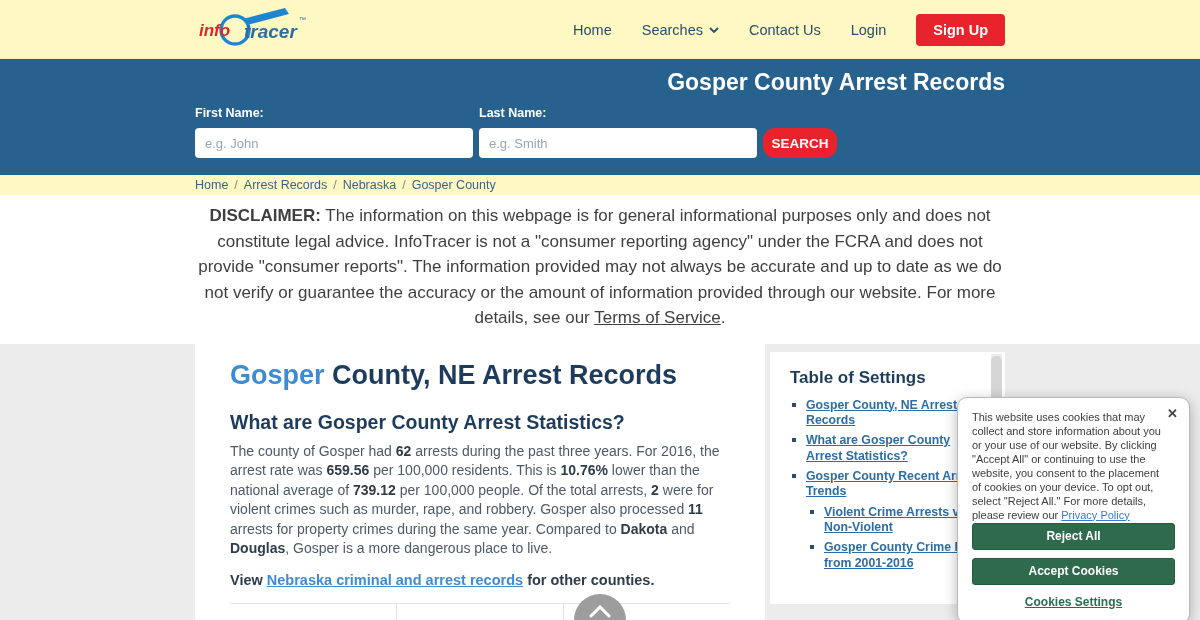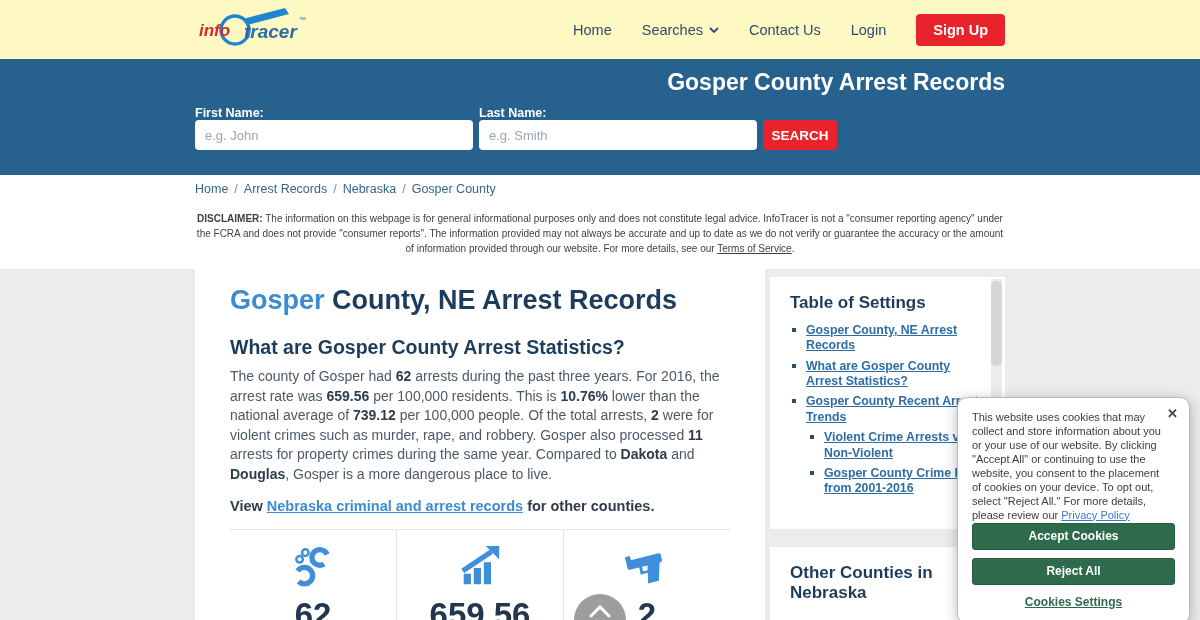--- a/index.html
+++ b/index.html
@@ -13,35 +13,35 @@
   .main-nav { display:flex; align-items:center; }
   .main-nav a { margin-left:30px; color:#2b4d6f; font-size:14.5px; font-weight:500; text-decoration:none; display:flex; align-items:center; gap:6px; }
   .main-nav a.signup { background:#e9232b; color:#fff; font-weight:bold; padding:8px 17px; border-radius:4px; }
 
   
   .hero { height:116px; background:#27618e; }
   .hero-inner { width:810px; margin:0 auto; padding-top:10px; }
   .hero-title { color:#fff; font-size:23px; font-weight:bold; text-align:right; margin-bottom:10px; }
   .search-form { display:flex; align-items:flex-end; gap:6px; }
   .field { display:flex; flex-direction:column; }
-  .field label { color:#fff; font-size:12.5px; font-weight:bold; margin-bottom:0; }
+  .field label { color:#fff; font-size:12.5px; font-weight:bold; margin-bottom:8px; }
   .field input { width:278px; height:30px; border:none; border-radius:4px; padding:4px 10px; font-size:13px; font-family:inherit; color:#333; }
   .field input::placeholder { color:#9aa5b0; }
   .select-box { width:235px; height:30px; background:#fff; border-radius:4px; padding:0 9px; display:flex; align-items:center; justify-content:space-between; font-size:13px; color:#333; cursor:pointer; }
-  .search-btn { height:30px; width:74px; background:#e9232b; border:none; border-radius:4px; color:#fff; font-weight:bold; font-size:13.5px; font-family:inherit; cursor:pointer; }
-
-  
-  .breadcrumb-bar { height:28px; background:#ffffff; display:flex; align-items:center; }
+  .search-btn { height:30px; width:74px; background:#e9232b; border:none; border-radius:12px; color:#fff; font-weight:bold; font-size:13.5px; font-family:inherit; cursor:pointer; }
+
+  
+  .breadcrumb-bar { height:20px; background:#fef9c3; display:flex; align-items:center; }
   .bc-inner { width:810px; margin:0 auto; font-size:12.5px; }
   .bc-inner a { color:#35658c; text-decoration:none; }
   .bc-inner .sep { color:#7a8a97; margin:0 6px; }
 
   
   .disclaimer { background:#fff; padding:8px 0 13px; }
-  .disclaimer p { width:810px; margin:0 auto; text-align:center; font-size:10px; line-height:1.5; color:#3f3f3f; }
+  .disclaimer p { width:810px; margin:0 auto; text-align:center; font-size:17px; line-height:1.5; color:#3f3f3f; }
   .disclaimer b { font-weight:bold; }
   .disclaimer a { color:#3f3f3f; text-decoration:underline; }
 
   
   .content { height:380px; overflow:hidden; }
   .content-inner { width:810px; margin:0 auto; display:flex; gap:5px; align-items:flex-start; }
   .card { background:#fff; }
   .main-card { width:570px; min-height:400px; padding:16px 35px 30px; }
   .h1 { font-size:27px; font-weight:bold; color:#1d3c5c; margin-bottom:4px; }
   .h1 .hl { color:#3d8bd4; }
@@ -221,22 +221,22 @@
 
         </div>
       </aside>
 
     </div>
   </div>
 
   <div class="cookie-dialog">
     <span class="cookie-close">✕</span>
     <p class="cookie-text"><span>This website uses cookies that may collect and store information about you or your use of our website. By clicking "Accept All" or continuing to use the website, you consent to the placement of cookies on your device. To opt out, select "Reject All." For more details, please review our </span><a href="#">Privacy Policy</a></p>
+    <button type="button" class="cookie-btn">Reject All</button>
     <button type="button" class="cookie-btn">Accept Cookies</button>
-    <button type="button" class="cookie-btn">Reject All</button>
     <a href="#" class="cookie-settings">Cookies Settings</a>
   </div>
 
   <button type="button" class="scroll-top">
     <svg width="22" height="13" viewBox="0 0 22 13">
         <polyline points="2,11 11,2 20,11" fill="none" stroke="#fff" stroke-width="3" stroke-linecap="round"></polyline>
       </svg>
   </button>
 
 </div>

